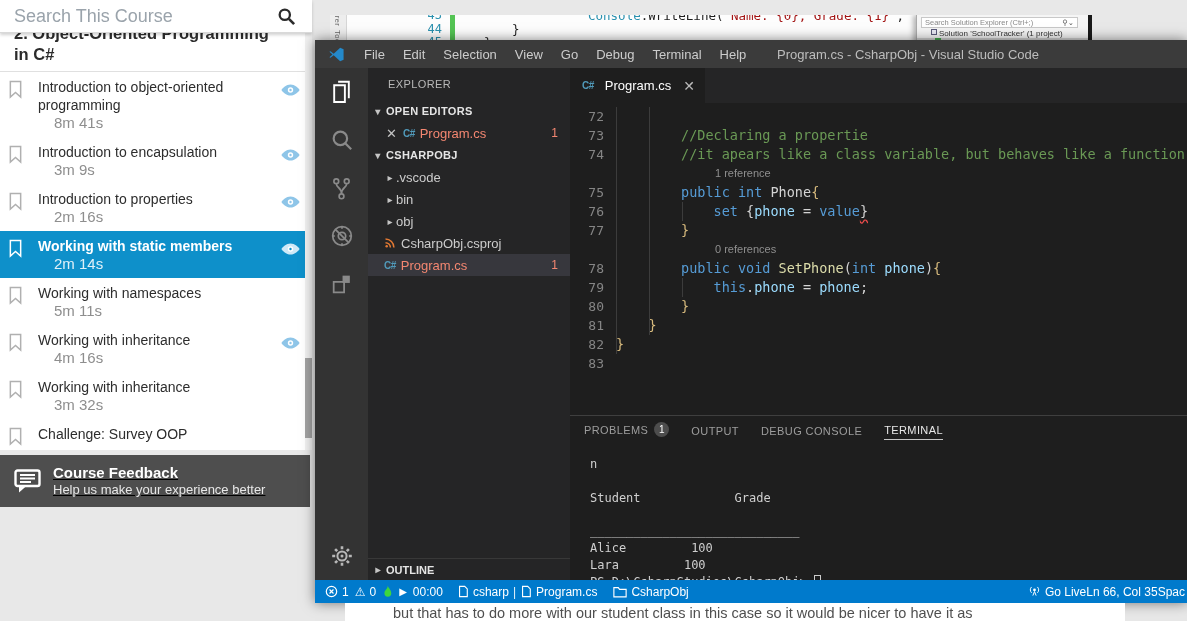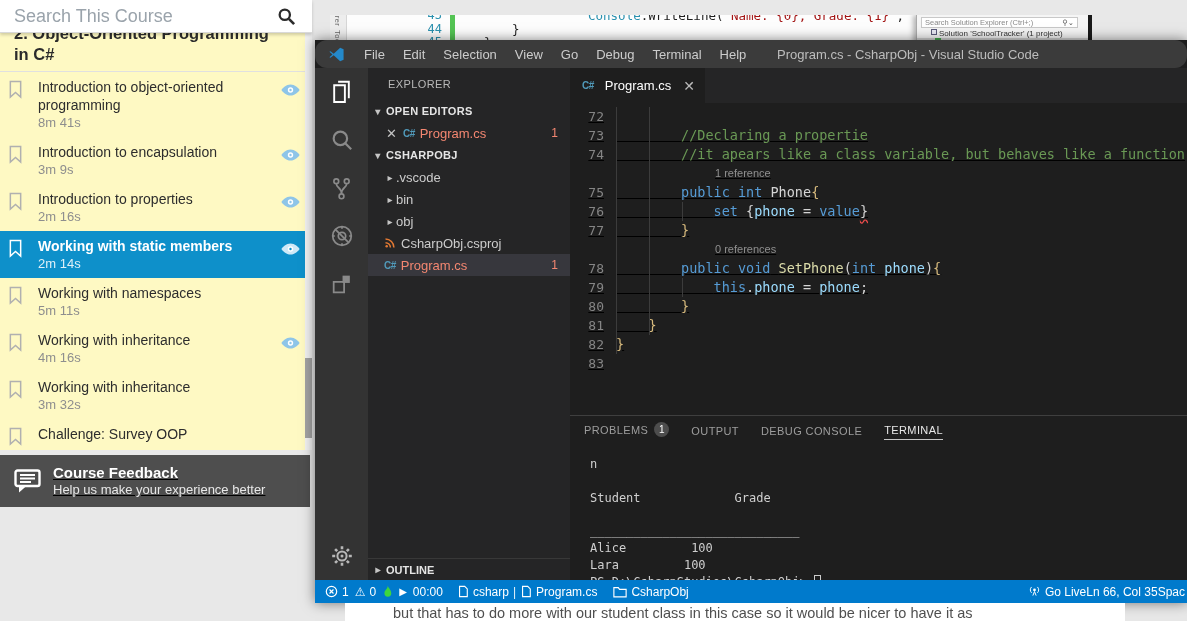--- a/index.html
+++ b/index.html
@@ -32,44 +32,44 @@
   .sicon-dependencies { background:#9a9a9a; }
 
   
   .course { position:absolute; left:0; top:0; width:312px; height:621px; }
   .c-search { position:absolute; left:0; top:0; width:312px; height:33px; background:#fff;
     border-bottom:1px solid #d9d9d9; box-shadow:0 2px 3px rgba(0,0,0,.18); display:flex; align-items:center; z-index:3; }
   .c-search input { flex:1; border:none; outline:none; font-family:"Liberation Sans",sans-serif;
     font-size:18px; color:#444; padding:0 8px 0 14px; background:transparent; }
   .c-search input::placeholder { color:#9aa3ab; }
   .c-search svg { margin-right:16px; }
-  .toc { position:absolute; left:0; top:33px; width:312px; height:417px; background:#fef9c3; overflow:hidden; }
+  .toc { position:absolute; left:0; top:33px; width:312px; height:417px; background:#ffffff; overflow:hidden; }
   .toc-title { font-size:16.5px; font-weight:bold; color:#2b2b2b; line-height:21px;
     padding:0 40px 6px 14px; margin-top:-10px; border-bottom:1px solid #e0e0e0; }
   .lesson { display:flex; padding:6px 0 6px 8px; align-items:flex-start; }
   .lesson .bmcol { width:30px; flex:none; padding-top:2px; }
   .lesson .l-body { flex:1; min-width:0; }
   .l-title { font-size:14px; line-height:18px; color:#2d2d2d; }
-  .l-dur { font-size:13px; line-height:16px; color:#8e8e8e; padding-top:1px; }
+  .l-dur { font-size:15px; line-height:16px; color:#8e8e8e; padding-top:1px;margin-left:16px; }
   .eyecol { width:44px; flex:none; text-align:center; padding-top:4px; }
   .lesson.sel { background:#0e90ca; }
   .lesson.sel .l-title { color:#fff; font-weight:bold; }
   .lesson.sel .l-dur { color:#dff0f8; }
   .c-scroll { position:absolute; right:0; top:0; bottom:0; width:7px; background:#f1f1f1; }
   .c-thumb { position:absolute; right:0; top:325px; width:7px; height:80px; background:#a3a3a3; }
   .feedback { position:absolute; left:0; top:455px; width:310px; height:52px; background:#4e4e4e;
     display:flex; align-items:center; padding-left:14px; gap:12px;text-decoration:underline; }
   .fb-title { color:#fff; font-weight:bold; font-size:15px; line-height:18px; }
   .fb-sub { color:#e8e8e8; font-size:13px; line-height:16px; }
 
   
   .vscode { position:absolute; left:315px; top:40px; width:872px; height:563px; background:#1e1e1e;
     box-shadow:0 0 12px rgba(0,0,0,.5); overflow:hidden; }
   .titlebar { position:absolute; left:0; top:0; right:0; height:28px; background:#3b3b3b;
-    display:flex; align-items:center; color:#cccccc; font-size:13px;border-radius:12px; }
+    display:flex; align-items:center; color:#cccccc; font-size:13px; }
   .titlebar .logo { margin:0 10px 0 13px; display:flex; }
   .menu-item { padding:0 9px; cursor:default; }
   .win-title { position:absolute; left:462px; color:#bdbdbd; }
   .vsbody { position:absolute; left:0; top:28px; right:0; bottom:23px; display:flex; }
 
   .activitybar { width:53px; background:#333333; flex:none; position:relative; }
   .act-btn { height:48px; display:flex; align-items:center; justify-content:center; }
   .act-gear { position:absolute; bottom:12px; left:0; width:53px; display:flex; justify-content:center; }
 
   .sbar { width:202px; background:#252526; flex:none; color:#cccccc; position:relative; font-size:13px; }
@@ -87,21 +87,21 @@
   .tree-row .rss { margin-right:5px; }
   .outline-row { position:absolute; bottom:0; left:0; right:0; height:22px; border-top:1px solid #383838;
     display:flex; align-items:center; font-size:11px; font-weight:bold; color:#e5e5e5; padding-left:4px; gap:2px; }
 
   .main { flex:1; display:flex; flex-direction:column; min-width:0; }
   .tabbar { height:35px; background:#252526; display:flex; flex:none; }
   .tab { background:#1e1e1e; display:flex; align-items:center; padding:0 10px 0 12px; gap:6px;
     color:#ffffff; font-size:13px; }
   .tab .close-x { color:#bbbbbb; font-size:14px; margin-left:6px; }
 
-  .editor { flex:1; position:relative; background:#1e1e1e; overflow:hidden; padding-top:4px;text-decoration:underline; }
+  .editor { flex:1; position:relative; background:#1e1e1e; overflow:hidden; padding-top:4px; }
   .erow { height:19px; display:flex; white-space:pre; }
   .lnum { width:34px; flex:none; text-align:right; color:#858585; font:13px "DejaVu Sans Mono",monospace;
     line-height:19px; }
   .cline { font:13.5px "DejaVu Sans Mono",monospace; line-height:19px; padding-left:12px; white-space:pre; }
   .lens-text { font-size:11px; color:#8f8f8f; padding-left:111px; line-height:17px; align-self:center; }
   .tok-kw{color:#569cd6} .tok-var{color:#9cdcfe} .tok-fn{color:#dcdcaa} .tok-cm{color:#6a9955}
   .tok-pl{color:#d4d4d4} .tok-gold{color:#d7ba7d}
   .tok-err{color:#d4d4d4; text-decoration:underline wavy #f14c4c; text-underline-offset:3px;}
   .iguide { position:absolute; width:1px; background:#3c3c3c; }
 

